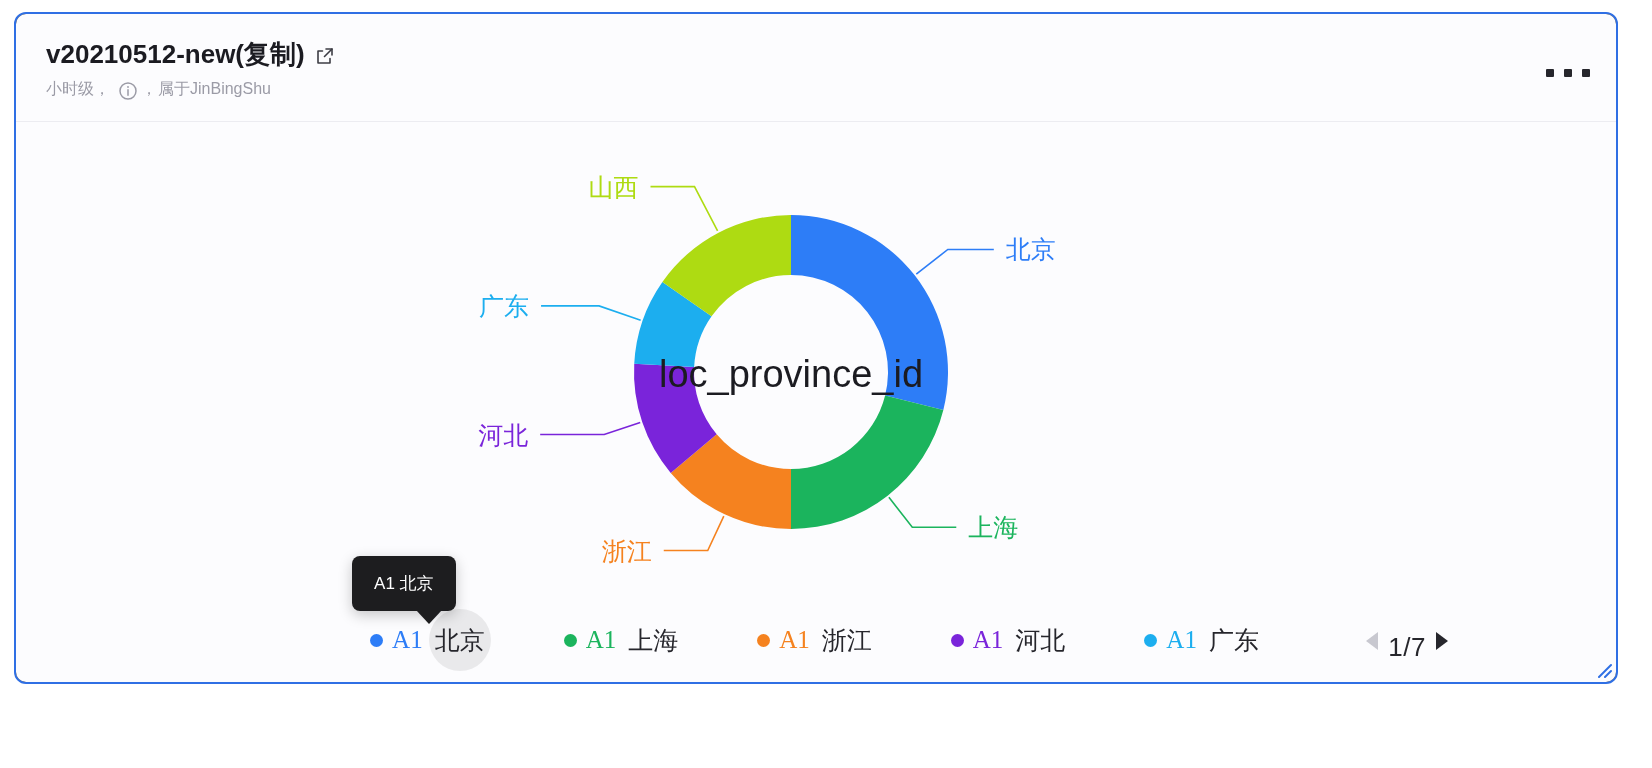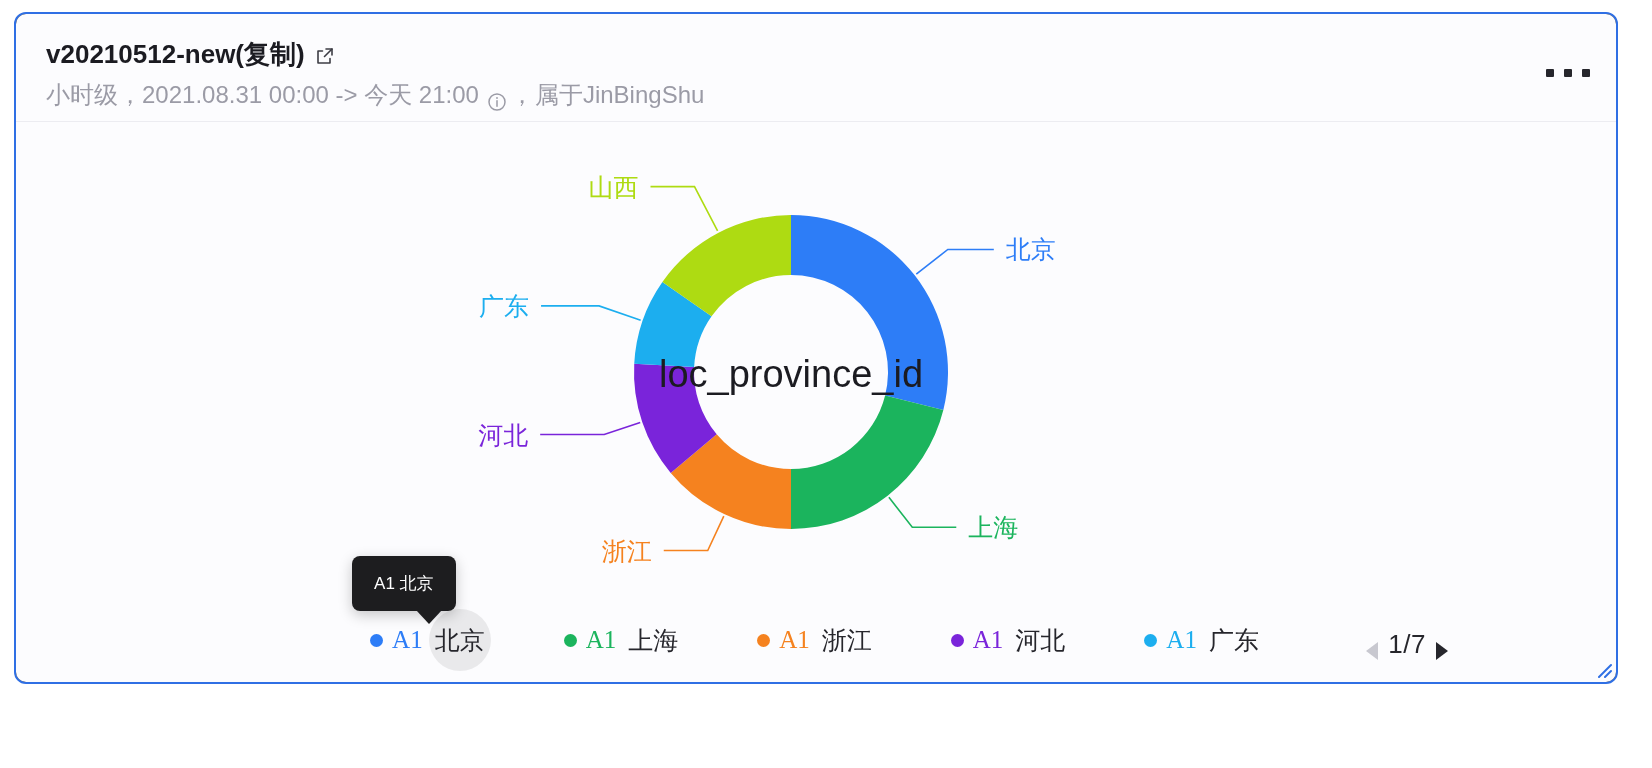--- a/index.html
+++ b/index.html
@@ -64,21 +64,21 @@
     display: inline-block;
     position: relative;
     top: 2px;
     cursor: pointer;
   }
 
   .subtitle-row {
     display: flex;
     align-items: flex-end;
     margin-top: 9px;
-    font-size: 24px;
+    font-size: 16px;
     color: #9b9ba6;
     white-space: nowrap;
   }
 
   .subtitle-row .info-icon {
     display: inline-flex;
     width: 20px;
     height: 20px;
     margin: 0 2px 0 8px;
     position: relative;
@@ -217,23 +217,23 @@
     height: 0;
     border-left: 13px solid transparent;
     border-right: 13px solid transparent;
     border-top: 14px solid #1d1d1f;
   }
 
   
   .pagination {
     position: absolute;
     right: 168px;
-    bottom: 24px;
-    display: flex;
-    align-items: flex-end;
+    bottom: 12px;
+    display: flex;
+    align-items: flex-start;
     gap: 10px;
     font-size: 26px;
     color: #26262c;
     height: 40px;
   }
   .page-arrow {
     width: 0; height: 0;
     cursor: pointer;
     flex: none;
   }
@@ -273,21 +273,20 @@
           <svg width="20" height="20" viewBox="0 0 20 20" fill="none" stroke="#3c3c44" stroke-width="1.6">
             <path d="M11 3h6v6" stroke-linecap="round" stroke-linejoin="round"></path>
             <path d="M17 3l-7.5 7.5" stroke-linecap="round"></path>
             <path d="M15 12.5V17H3V5h4.5" stroke-linecap="round" stroke-linejoin="round"></path>
           </svg>
         </span>
       </div>
 
       <div class="subtitle-row">
         <span>小时级，</span>
-        <span>2021.08.31 00:00 -&gt; 今天 21:00</span>
         <span class="info-icon">
           <svg width="20" height="20" viewBox="0 0 20 20" fill="none" stroke="#9b9ba6" stroke-width="1.5">
             <circle cx="10" cy="10" r="8"></circle>
             <circle cx="10" cy="6" r="0.9" fill="#9b9ba6" stroke="none"></circle>
             <path d="M10 8.8v5.4" stroke-linecap="round"></path>
           </svg>
         </span>
         <span class="subtitle-sep">，</span>
         <span>属于JinBingShu</span>
       </div>

